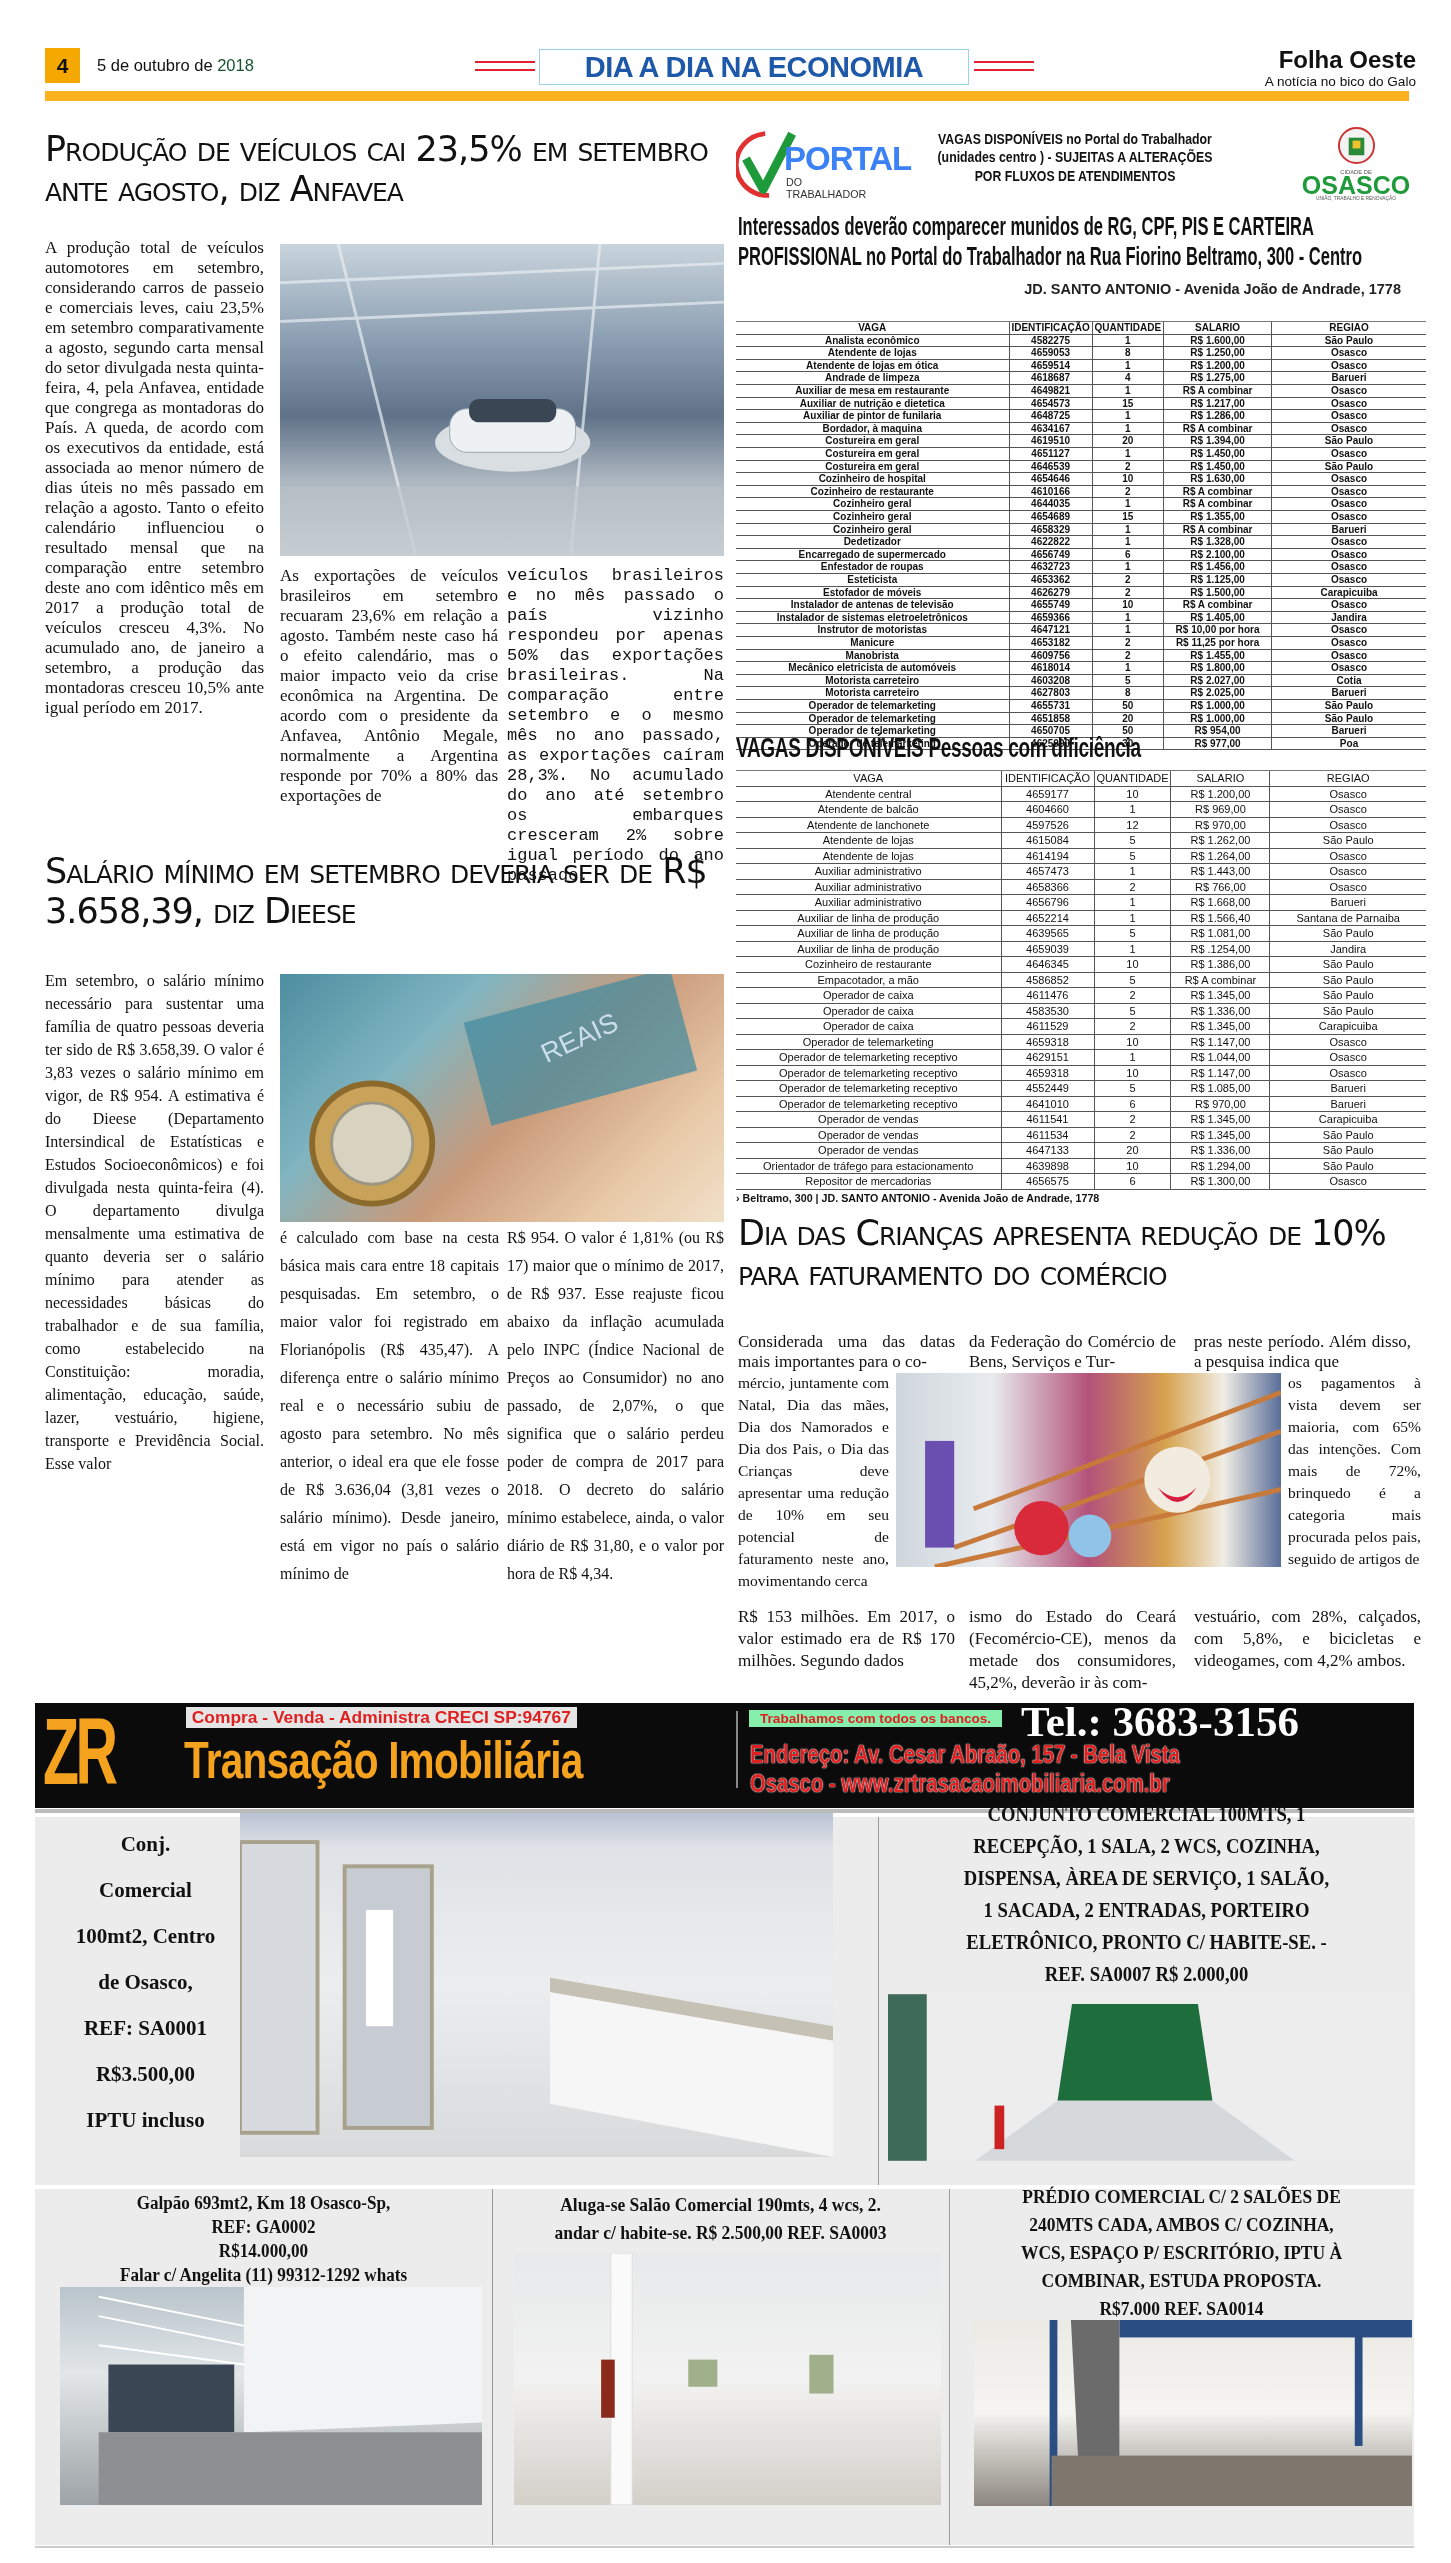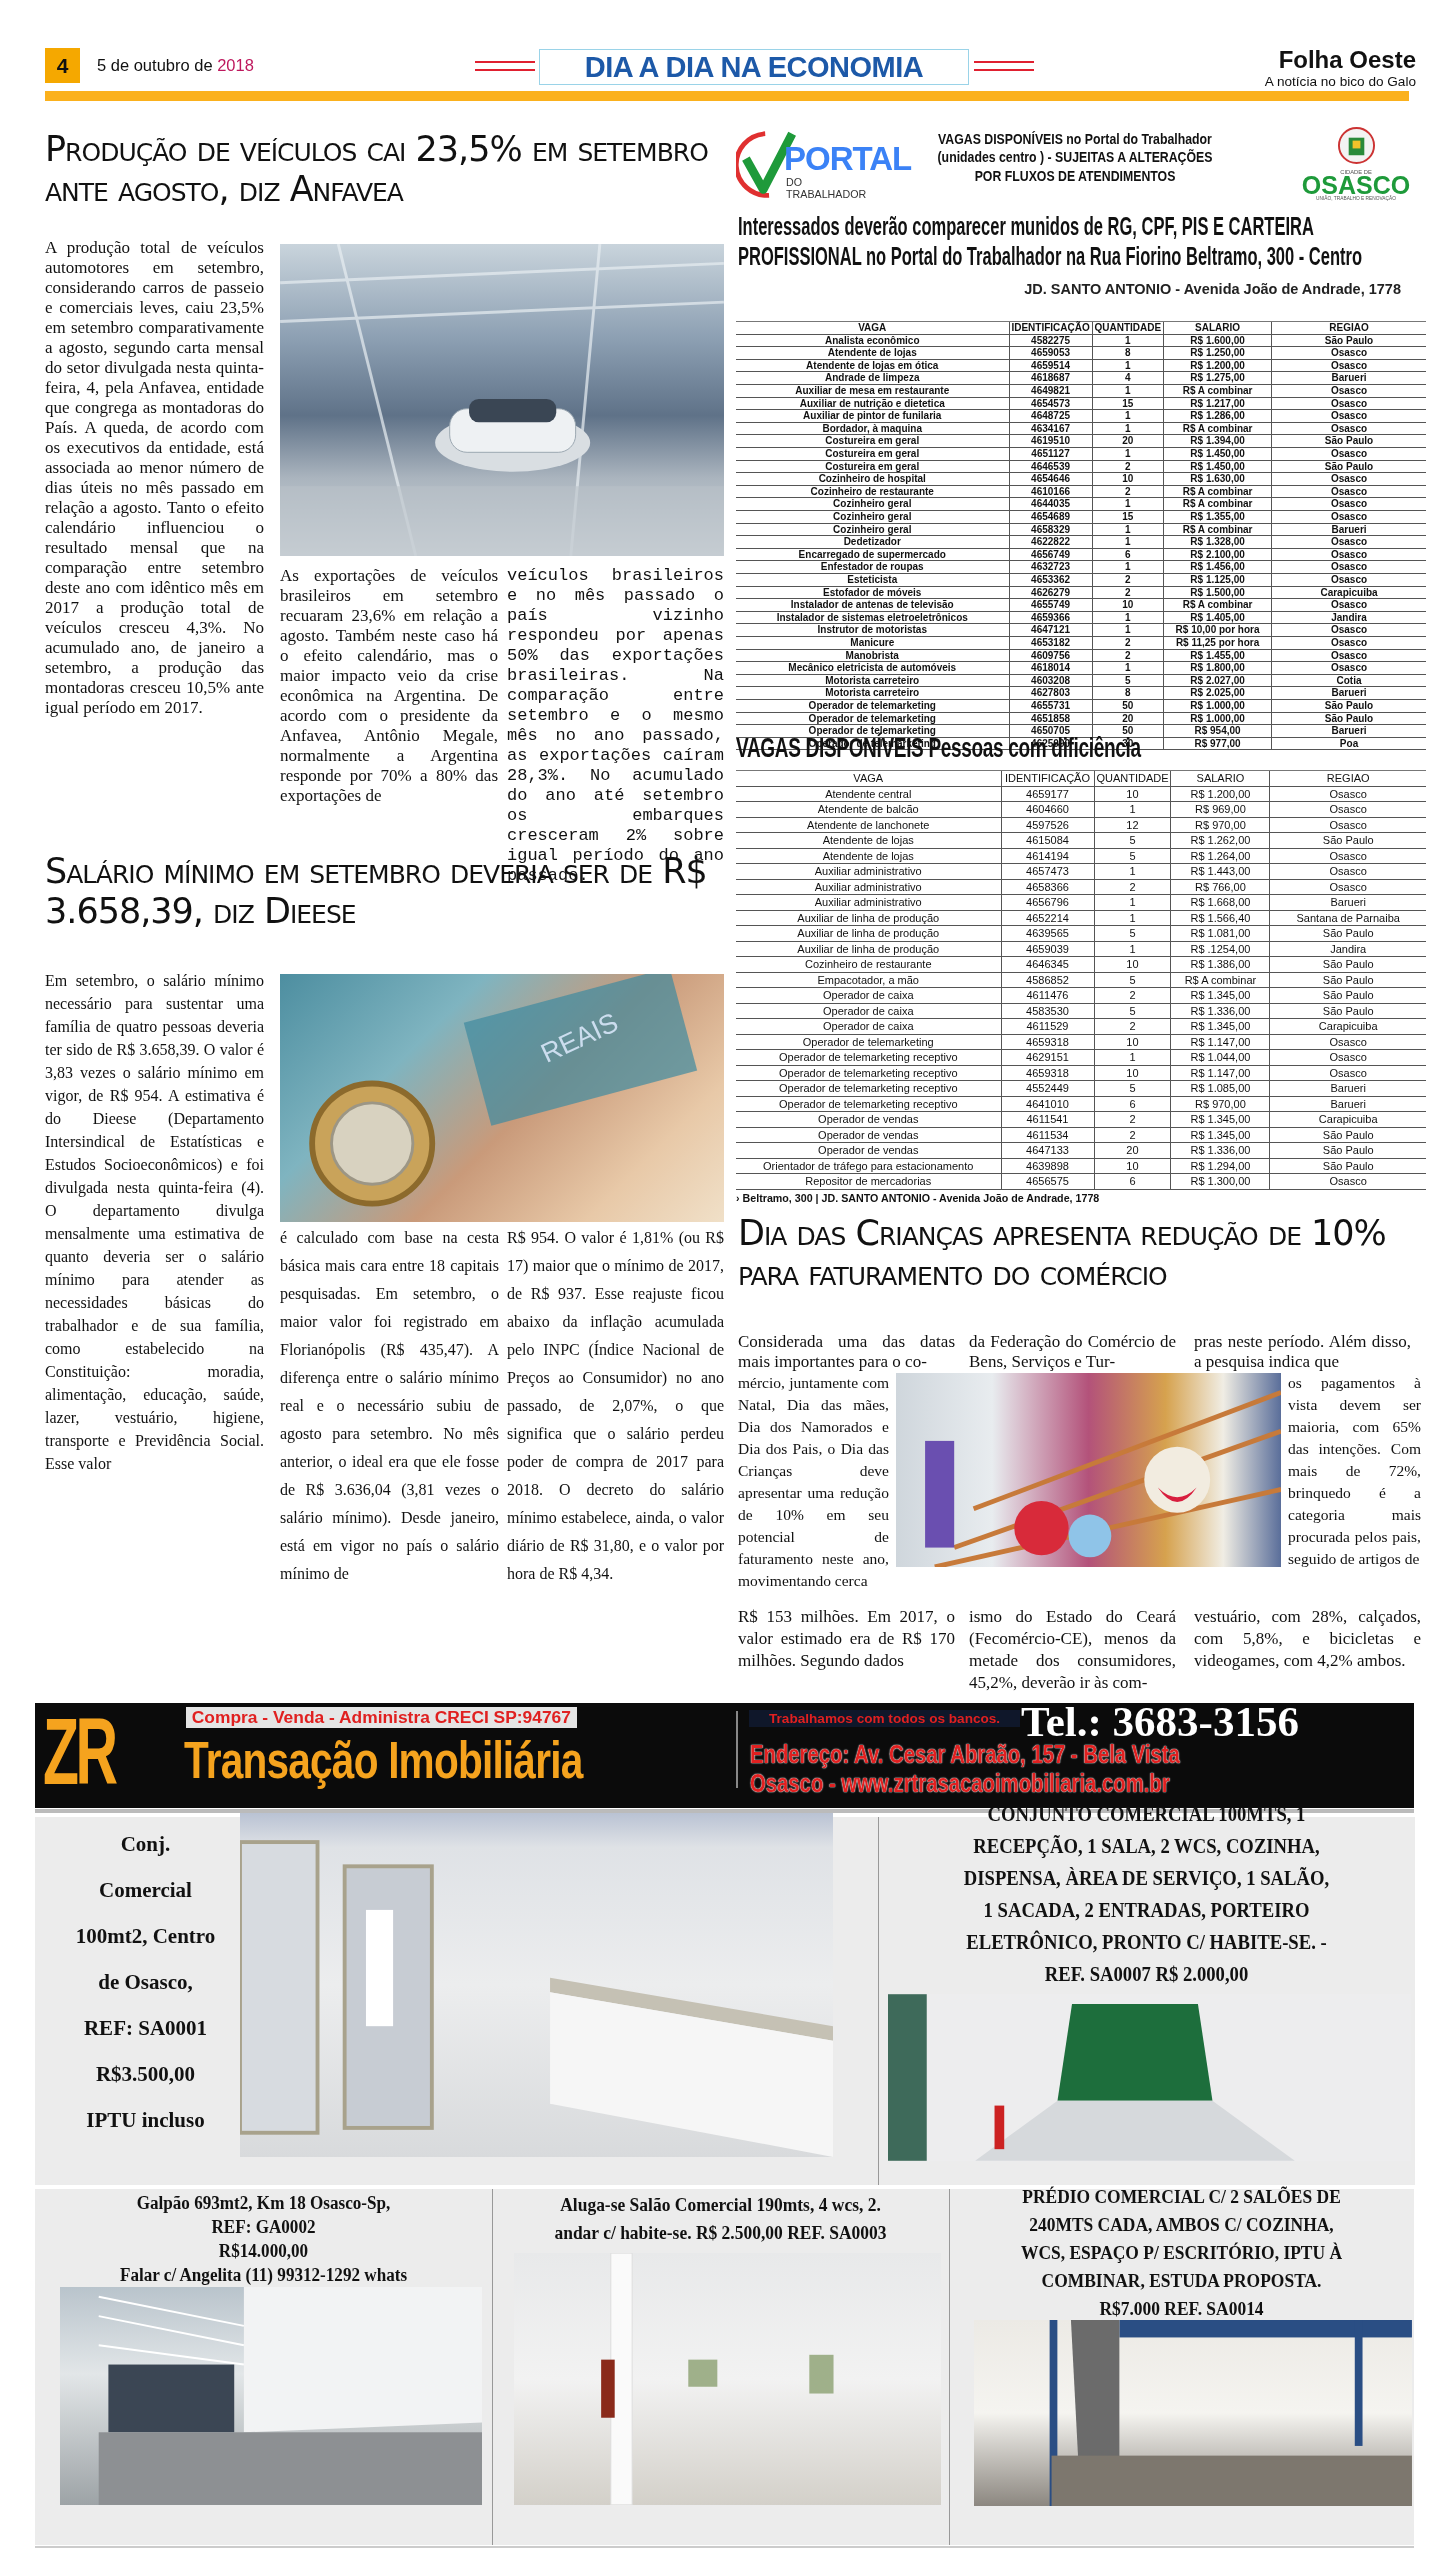--- a/index.html
+++ b/index.html
@@ -2,21 +2,21 @@
 <html><head>
 <meta charset="utf-8">
 <style>
   * { box-sizing: border-box; margin: 0; padding: 0; }
   body { width: 1451px; height: 2563px; background: #ffffff; position: relative; overflow: hidden; font-family: "Liberation Serif", serif; color: #111; }
   .abs { position: absolute; }
 
   
   .page-num { left: 45px; top: 48px; width: 35px; height: 35px; background: #f5a800; color: #111; font: bold 21px "Liberation Sans", sans-serif; display:flex; align-items:center; justify-content:center; }
   .date { left: 97px; top: 56px; font: 16.5px "Liberation Sans", sans-serif; }
-  .date .yr { color: #be185d; }
+  .date .yr { color: #14532d; }
   .section-box { left: 539px; top: 49px; width: 430px; height: 36px; border: 1px solid #9ad3e8; display:flex; align-items:center; justify-content:center; font: bold 29px "Liberation Sans", sans-serif; color: #1d59a8; letter-spacing: -0.5px; }
   .bars { top: 61px; width: 60px; height: 9.7px; border-top: 2.9px solid #e02030; border-bottom: 2.9px solid #e02030; }
   .brand { right: 35px; top: 46px; text-align: right; font-family: "Liberation Sans", sans-serif; }
   .brand .t { font-size: 24px; font-weight: bold; }
   .brand .s { font-size: 13.6px; }
   .orange-rule { left: 45px; top: 91px; width: 1364px; height: 9.7px; background: #fbb11d; }
 
   
   .headline { font-family: "DejaVu Sans", sans-serif; font-weight: normal; color: #111; font-variant: small-caps; letter-spacing: -1px; line-height: 1.14; }
   .body-text { font-size: 17px; line-height: 20px; text-align: justify; }
@@ -29,21 +29,21 @@
   table.jobs th + th, table.jobs td + td { border-left: 1px solid #555; }
   .t1 th, .t1 td { font-size: 10px; height: 12.2px; line-height: 11.6px; }
   .t2 th, .t2 td { font-size: 11px; height: 15.3px; line-height: 14.5px; font-weight: normal; }
   .t2 { font-family: "Liberation Sans Narrow", "Liberation Sans", sans-serif; }
 
   
   .ad-top { left: 35px; top: 1703px; width: 1379px; height: 105px; background: #0b0b0b; }
   .zr { left: 43px; top: 1703px; font: bold 95px "Liberation Sans", sans-serif; color: #f5a31e; letter-spacing: -5.8px; line-height: 97px; transform: scaleX(0.62); transform-origin: left; }
   .creci { left: 186px; top: 1707px; background:#e5e5e5; color:#e02020; font: bold 17.4px "Liberation Sans", sans-serif; padding: 0 5.8px; }
   .ti { left: 184px; top: 1730px; color: #f5a31e; font: bold 52px "Liberation Sans", sans-serif; transform: scaleX(0.78); transform-origin: left; white-space: nowrap; letter-spacing: -1px; }
-  .banks { left: 749px; top: 1710px; background:#0f172a; color:#e02020; font: bold 13.6px "Liberation Sans", sans-serif; padding: 1px 20px; }
+  .banks { left: 749px; top: 1710px; background:#86efac; color:#e02020; font: bold 13.6px "Liberation Sans", sans-serif; padding: 1px 11px; }
   .tel { left: 1021px; top: 1697px; color: #fff; font: bold 43px "Liberation Serif", serif; }
   .addr { left: 750px; top: 1740px; color: #e02020; font: bold 26px "Liberation Sans", sans-serif; line-height: 29px; transform: scaleX(0.78); transform-origin: left; white-space: nowrap; text-shadow: 0 0 1.9px #fff, 0 0 1px #fff; }
   .ad-panel { background: #ececec; }
   .ad-text { font-family: "Liberation Serif", serif; font-weight: bold; text-align: center; color: #111; }
 </style>
 </head>
 <body>
 
 <div class="abs page-num">4</div>
 <div class="abs date"><span>5 de outubro de </span><span class="yr">2018</span></div>

